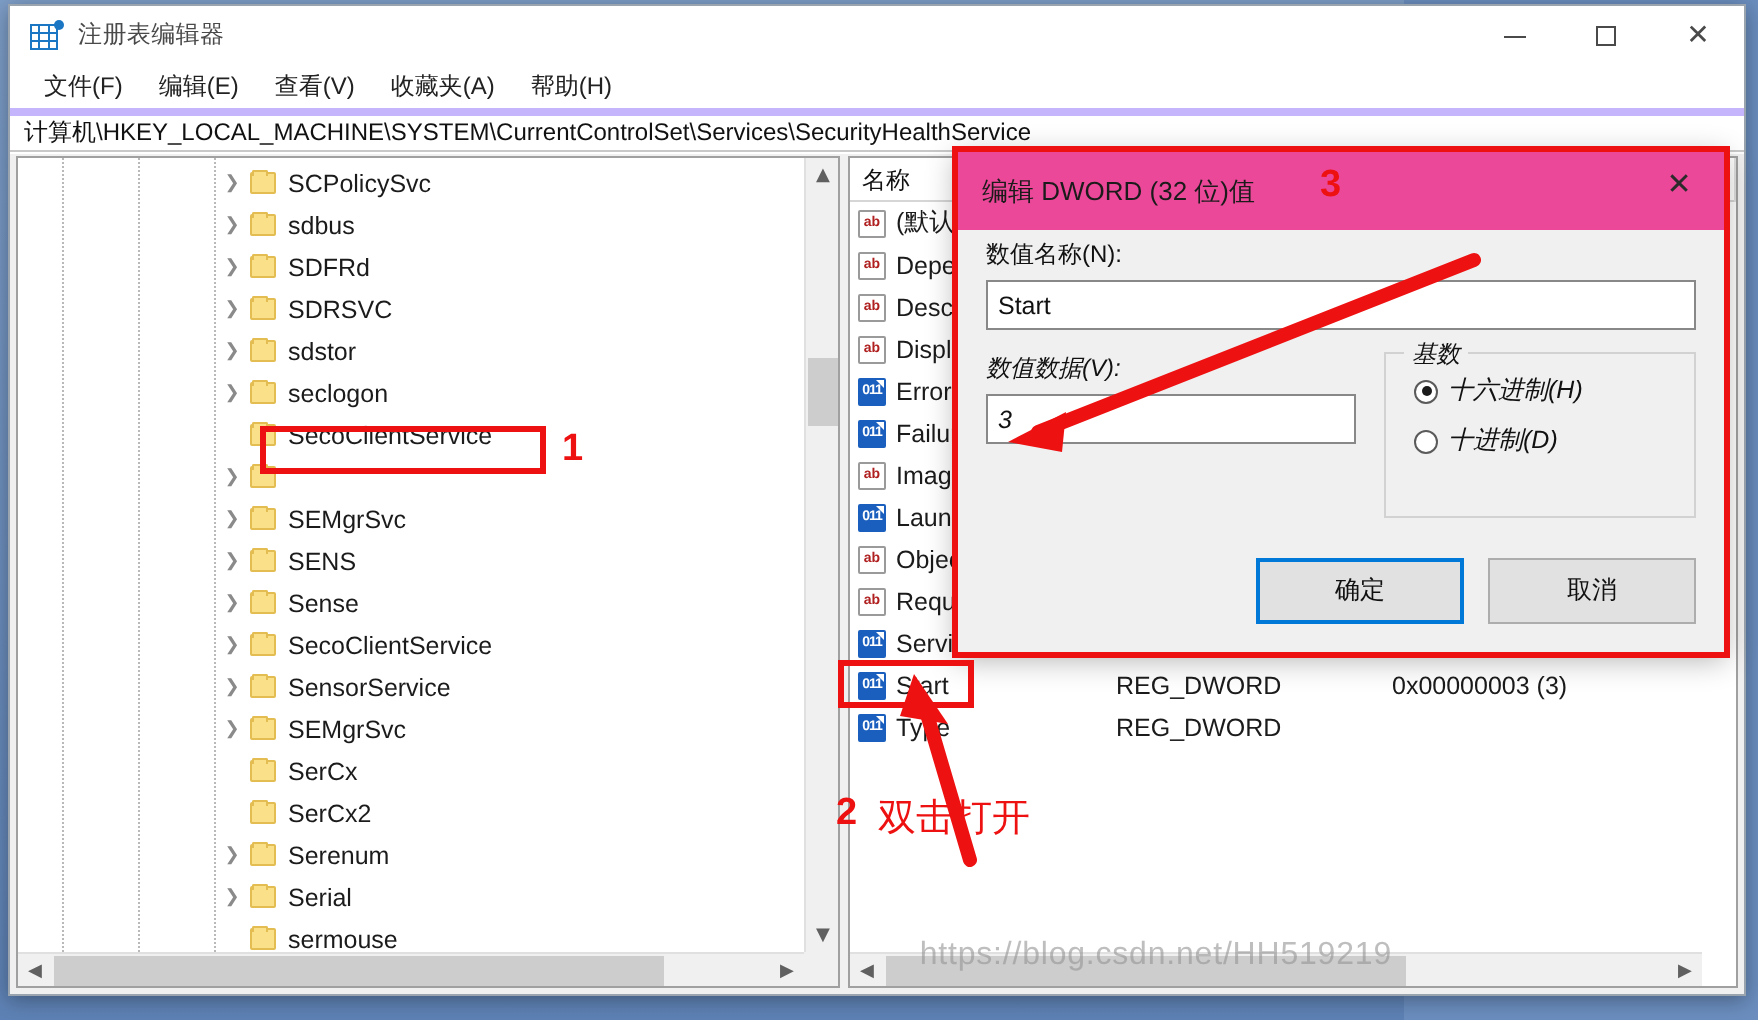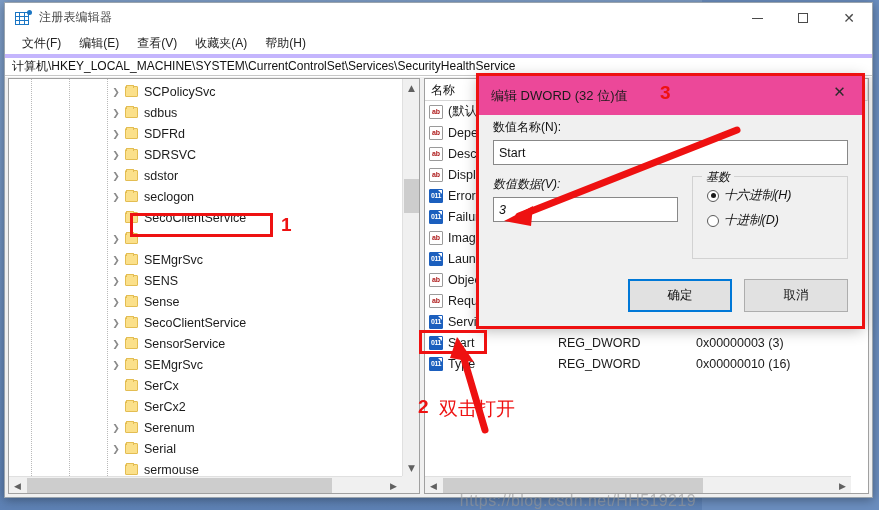--- a/index.html
+++ b/index.html
@@ -376,21 +376,21 @@
   .anno-svg {
     position:absolute; left:0; top:0;
     width:879px; height:510px;
     pointer-events:none;
     z-index: 62;
   }
 
   
   .watermark {
     position:absolute;
-    right:6px; bottom:0;
+    right:6px; bottom:23px;
     font-size:16px;
     color:rgba(150,150,150,.62);
     z-index: 70;
     white-space:nowrap;
     letter-spacing:.4px;
   }
 </style>
 </head>
 <body>
 
@@ -656,21 +656,20 @@
               </div>
               <div class="cell-type">REG_DWORD</div>
               <div class="cell-data">0x00000003 (3)</div>
             </div>
             <div class="list-row">
               <div class="cell-name">
                 <span class="vicon num">011</span>
                 <span>Type</span>
               </div>
               <div class="cell-type">REG_DWORD</div>
-              <div class="cell-data">0x00000010 (16)</div>
             </div>
           </div>
         <div class="hscroll">
           <div class="sb-btn lft">◀</div>
           <div class="sb-thumb-h" style="left:18px;width:260px;"></div>
           <div class="sb-btn rgt">▶</div>
         </div>
       </div>
 
     </div>

